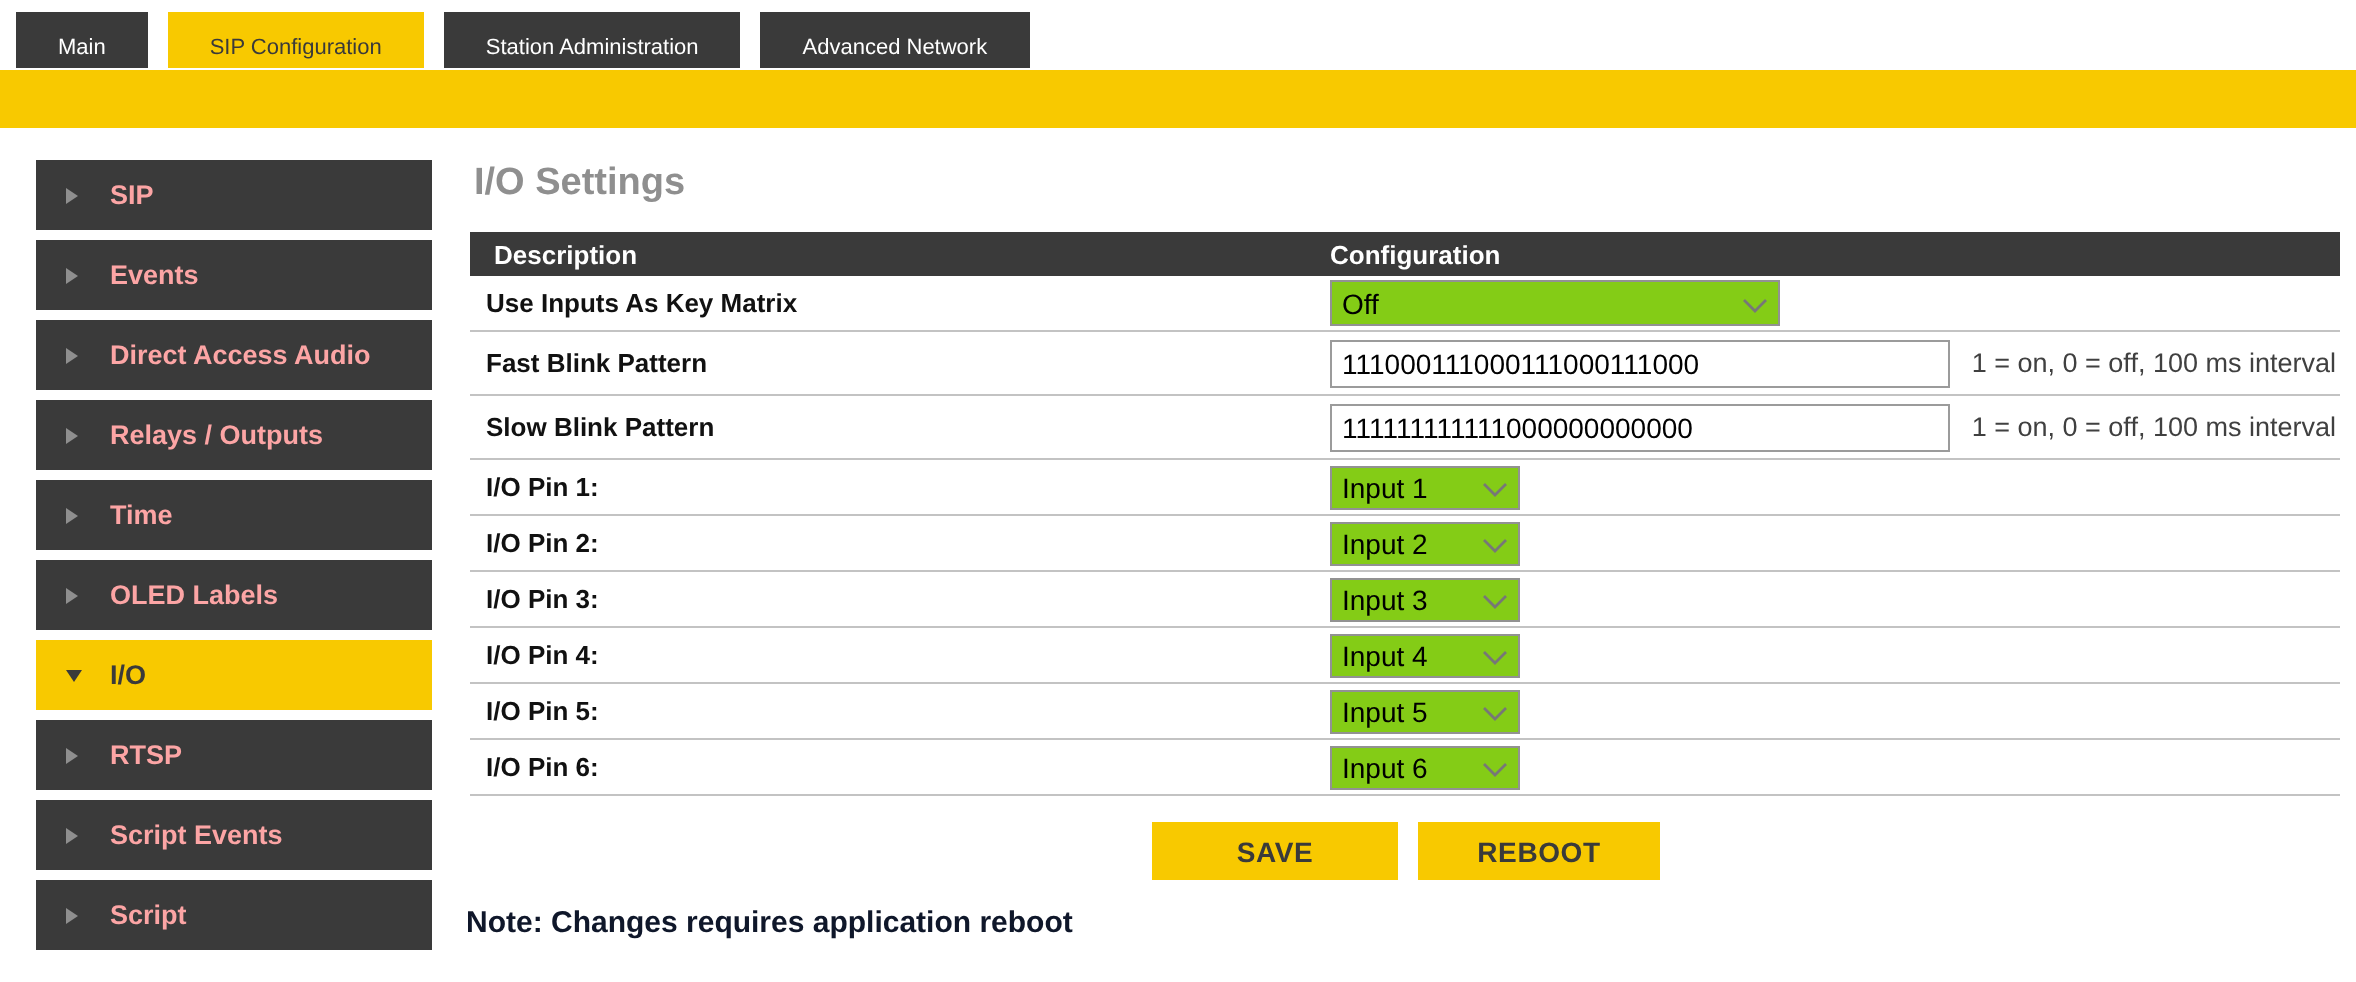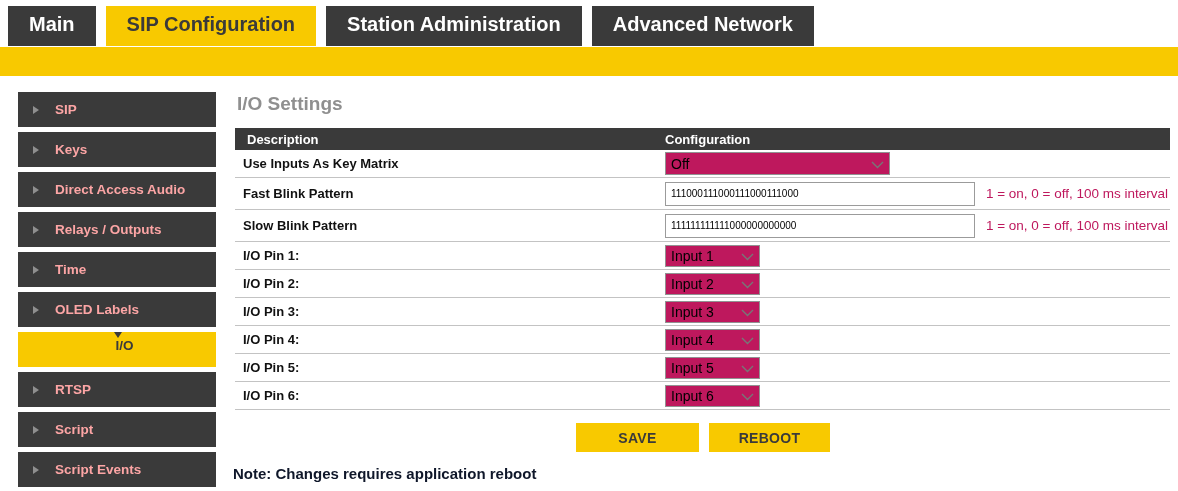--- a/index.html
+++ b/index.html
@@ -4,32 +4,32 @@
 <style>
   :root{
     --accent:#f8c900;
     --dark:#3a3a3a;
   }
   *{box-sizing:border-box;margin:0;padding:0;}
   html,body{width:1178px;height:491px;overflow:hidden;background:#fff;
     font-family:"Liberation Sans","DejaVu Sans",sans-serif;}
   
   .tabbar{display:flex;gap:10px;padding:6px 0 0 8px;background:#fff;}
-  .tab{height:40px;line-height:36px;padding:0 21px;background:var(--dark);
-    color:#fff;font-size:20px;font-weight:bold;white-space:nowrap;cursor:pointer;}
+  .tab{height:28px;line-height:36px;padding:0 21px;background:var(--dark);
+    color:#fff;font-size:11px;font-weight:normal;white-space:nowrap;cursor:pointer;}
   .tab.active{background:var(--accent);color:var(--dark);}
   .accent-bar{height:29px;background:var(--accent);width:100%;margin-top:1px;}
   
   .content{display:flex;padding-top:16px;}
   
   .sidebar{width:198px;margin-left:18px;flex:0 0 auto;}
   .side-item{height:35px;margin-bottom:5px;background:var(--dark);color:#fca5a5;
     display:flex;align-items:center;padding-left:15px;font-size:13.5px;
     font-weight:bold;cursor:pointer;}
-  .side-item.active{background:var(--accent);color:var(--dark);flex-direction:column;}
+  .side-item.active{background:var(--accent);color:var(--dark);}
   .side-icon{width:22px;display:flex;align-items:center;}
   .tri-right{width:0;height:0;border-left:6px solid #8f8f8f;
     border-top:4.5px solid transparent;border-bottom:4.5px solid transparent;}
   .tri-down{width:0;height:0;border-top:6px solid #3a3a3a;
     border-left:4.5px solid transparent;border-right:4.5px solid transparent;}
   
   .main{margin-left:19px;width:935px;flex:0 0 auto;}
   .page-title{color:#8f8f8f;font-size:19px;font-weight:bold;margin:1px 0 13px 2px;}
   .tbl{width:100%;}
   .thead{display:flex;align-items:center;background:var(--dark);color:#fff;
@@ -37,26 +37,26 @@
   .col-desc{width:430px;padding-left:12px;flex:0 0 auto;}
   .row{display:flex;align-items:center;border-bottom:1px solid #c3c3c3;}
   .row-std{height:28px;}
   .row-input{height:32px;}
   .row-label{width:430px;padding-left:8px;flex:0 0 auto;font-size:13px;
     font-weight:bold;color:#111;}
   .select-wrap{position:relative;display:inline-block;height:23px;}
   .select-wrap.wide{width:225px;}
   .select-wrap.small{width:95px;height:22px;}
   select{appearance:none;-webkit-appearance:none;width:100%;height:100%;
-    border:1px solid #929292;background:#be185d;font-size:14px;padding:0 18px 0 5px;
+    border:1px solid #929292;background:#84cc16;font-size:14px;padding:0 18px 0 5px;
     border-radius:0;color:#000;font-family:inherit;}
   .chev{position:absolute;right:6px;top:50%;margin-top:-3px;pointer-events:none;}
   input[type=text]{width:310px;height:24px;border:1px solid #9b9b9b;
-    font-size:10px;padding:0 5px;color:#000;font-family:inherit;border-radius:0;}
-  .row-note{margin-left:auto;font-size:13.5px;color:#be185d;padding-right:2px;}
+    font-size:14px;padding:0 5px;color:#000;font-family:inherit;border-radius:0;}
+  .row-note{margin-left:auto;font-size:13.5px;color:#404040;padding-right:2px;}
   
   .btnrow{display:flex;margin-top:13px;}
   .btn{height:29px;border:none;background:var(--accent);color:var(--dark);
     font-size:14px;font-weight:bold;cursor:pointer;font-family:inherit;
     letter-spacing:.3px;}
   .btn-save{margin-left:341px;width:123px;}
   .btn-reboot{margin-left:10px;width:121px;}
   .bottom-note{margin-top:13px;margin-left:-2px;font-size:15px;font-weight:bold;color:#0f172a;}
 </style>
 </head>
@@ -76,21 +76,21 @@
     <div class="side-item">
       <span class="side-icon">
           <span class="tri-right"></span>
         </span>
       <span>SIP</span>
     </div>
     <div class="side-item">
       <span class="side-icon">
           <span class="tri-right"></span>
         </span>
-      <span>Keys</span>
+      <span>Events</span>
     </div>
     <div class="side-item">
       <span class="side-icon">
           <span class="tri-right"></span>
         </span>
       <span>Direct Access Audio</span>
     </div>
     <div class="side-item">
       <span class="side-icon">
           <span class="tri-right"></span>
@@ -118,27 +118,27 @@
     <div class="side-item">
       <span class="side-icon">
           <span class="tri-right"></span>
         </span>
       <span>RTSP</span>
     </div>
     <div class="side-item">
       <span class="side-icon">
           <span class="tri-right"></span>
         </span>
+      <span>Script Events</span>
+    </div>
+    <div class="side-item">
+      <span class="side-icon">
+          <span class="tri-right"></span>
+        </span>
       <span>Script</span>
-    </div>
-    <div class="side-item">
-      <span class="side-icon">
-          <span class="tri-right"></span>
-        </span>
-      <span>Script Events</span>
     </div>
   </div>
 
   <div class="main">
     <div class="page-title">I/O Settings</div>
 
     <div class="tbl">
       <div class="thead">
         <span class="col-desc">Description</span>
         <span>Configuration</span>

